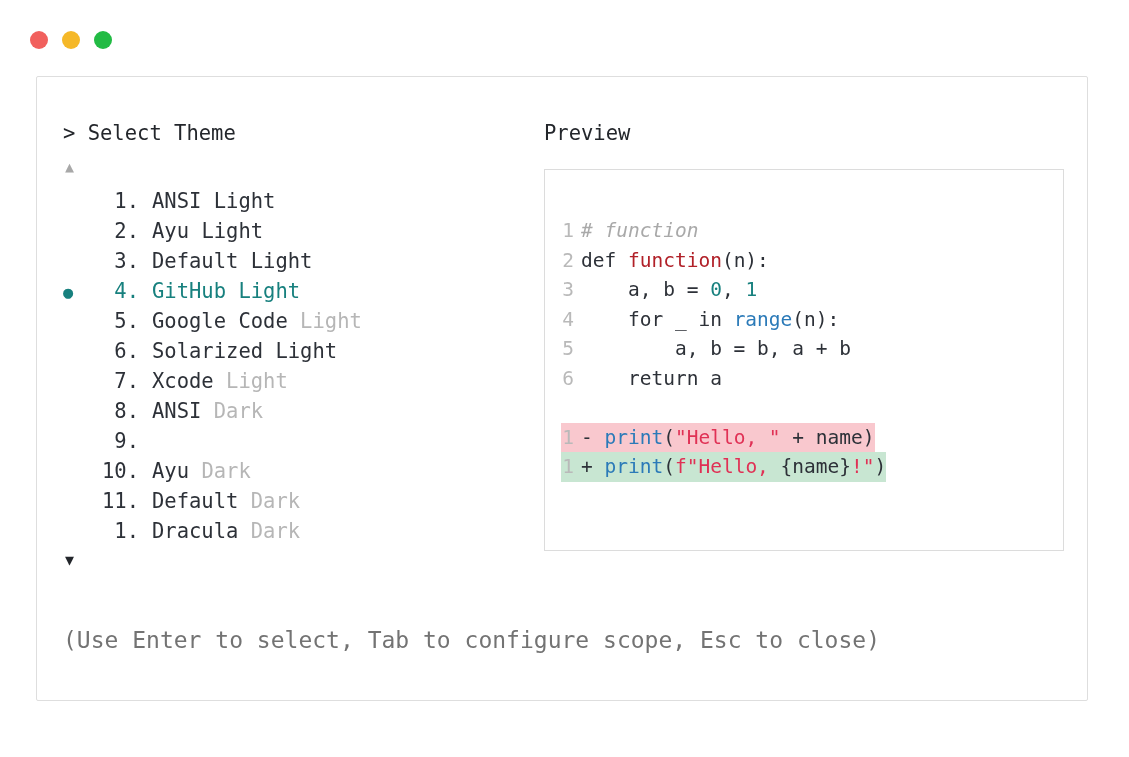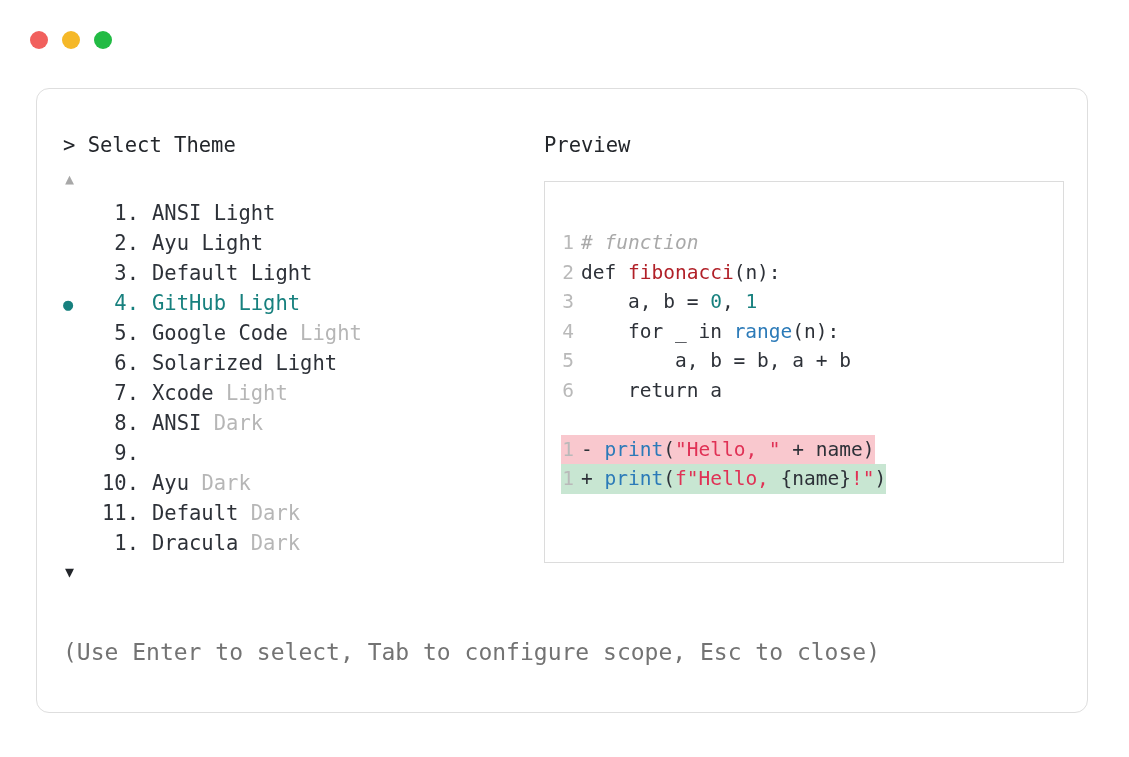--- a/index.html
+++ b/index.html
@@ -31,26 +31,26 @@
     border-radius: 50%;
   }
   .dot-red    { background: #f1605d; }
   .dot-yellow { background: #f5b828; }
   .dot-green  { background: #22bb44; }
 
   
   .panel {
     position: absolute;
     left: 36px;
-    top: 88px;
+    top: 76px;
     width: 1052px;
     height: 625px;
     box-sizing: border-box;
     border: 1.5px solid #dedede;
-    border-radius: 13px;
+    border-radius: 2px;
     background: #ffffff;
   }
 
   
   .left-col {
     position: absolute;
     left: 26px;
     top: 44px;
     width: 470px;
   }
@@ -219,21 +219,21 @@
   </div>
 
   <div class="hint">(Use Enter to select, Tab to configure scope, Esc to close)</div>
 
   <div class="right-col">
     <div class="preview-label">Preview</div>
 
     <div class="preview-box">
       <div class="code-area" id="code-area">
           <div class="code-line"><span class="gutter">1</span><span class="tok-comment"># function</span></div>
-          <div class="code-line"><span class="gutter">2</span><span class="tok-plain">def </span><span class="tok-func">fibonacci</span><span class="tok-plain">(n):</span></div>
+          <div class="code-line"><span class="gutter">2</span><span class="tok-plain">def </span><span class="tok-func">function</span><span class="tok-plain">(n):</span></div>
           <div class="code-line"><span class="gutter">3</span><span class="tok-plain">    a, b = </span><span class="tok-num">0</span><span class="tok-plain">, </span><span class="tok-num">1</span></div>
           <div class="code-line"><span class="gutter">4</span><span class="tok-plain">    for _ in </span><span class="tok-builtin">range</span><span class="tok-plain">(n):</span></div>
           <div class="code-line"><span class="gutter">5</span><span class="tok-plain">        a, b = b, a + b</span></div>
           <div class="code-line"><span class="gutter">6</span><span class="tok-plain">    return a</span></div>
           <div class="code-gap"></div>
           <div class="diff-wrap"><span class="diff-line diff-del"><span class="gutter">1</span><span class="diff-sign">- </span><span class="tok-builtin">print</span><span class="tok-plain">(</span><span class="tok-string">"Hello, "</span><span class="tok-plain"> + name)</span></span></div>
           <div class="diff-wrap"><span class="diff-line diff-add"><span class="gutter">1</span><span class="diff-sign">+ </span><span class="tok-builtin">print</span><span class="tok-plain">(</span><span class="tok-string">f"Hello, </span><span class="tok-plain">{name}</span><span class="tok-string">!"</span><span class="tok-plain">)</span></span></div>
         </div>
     </div>
   </div>

